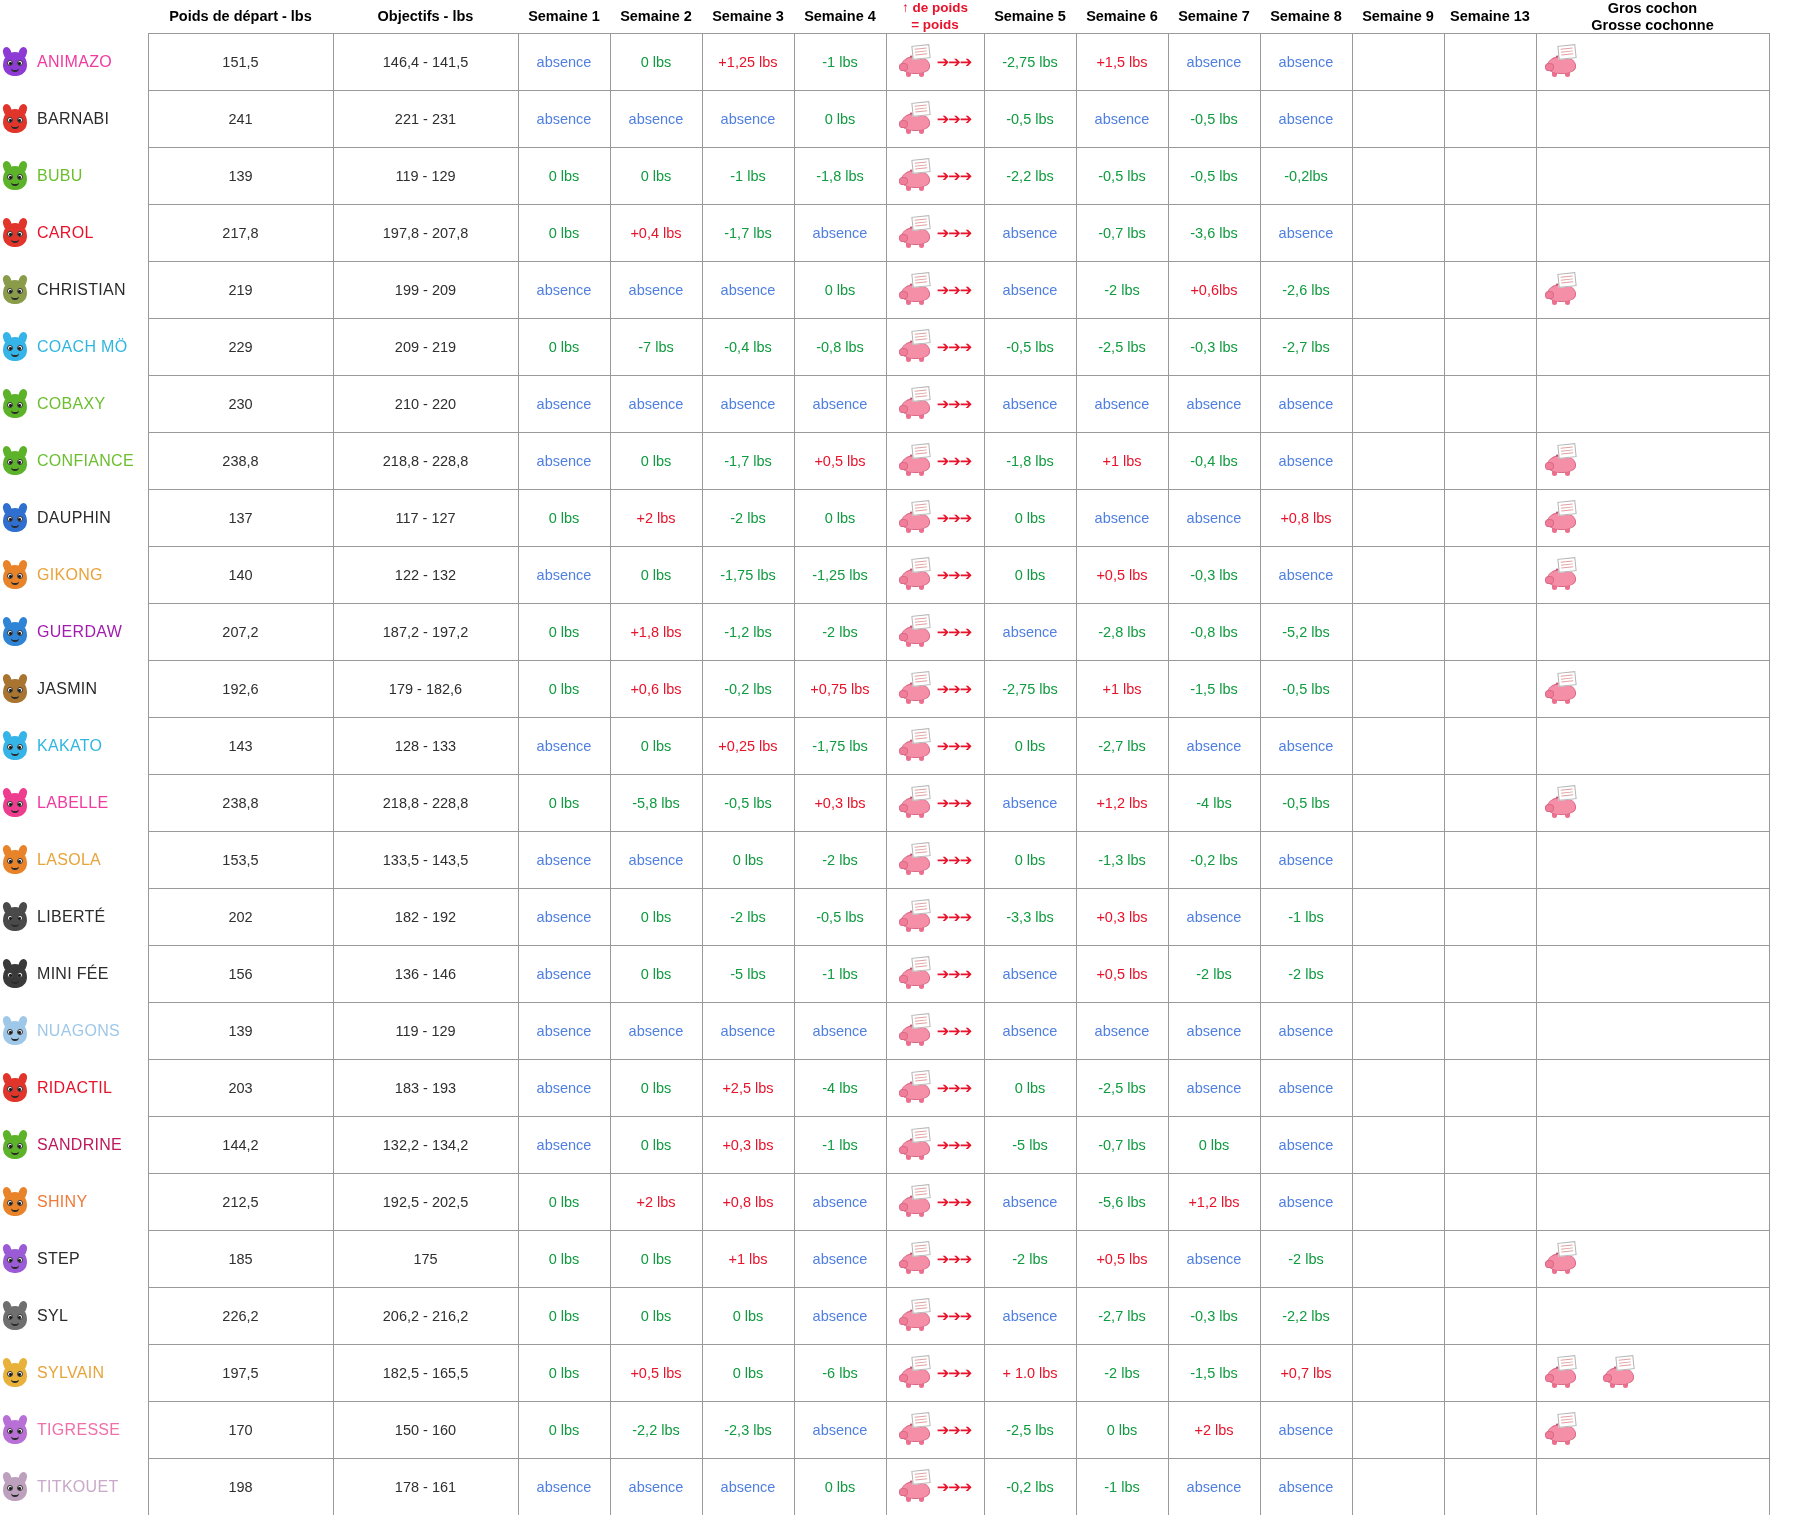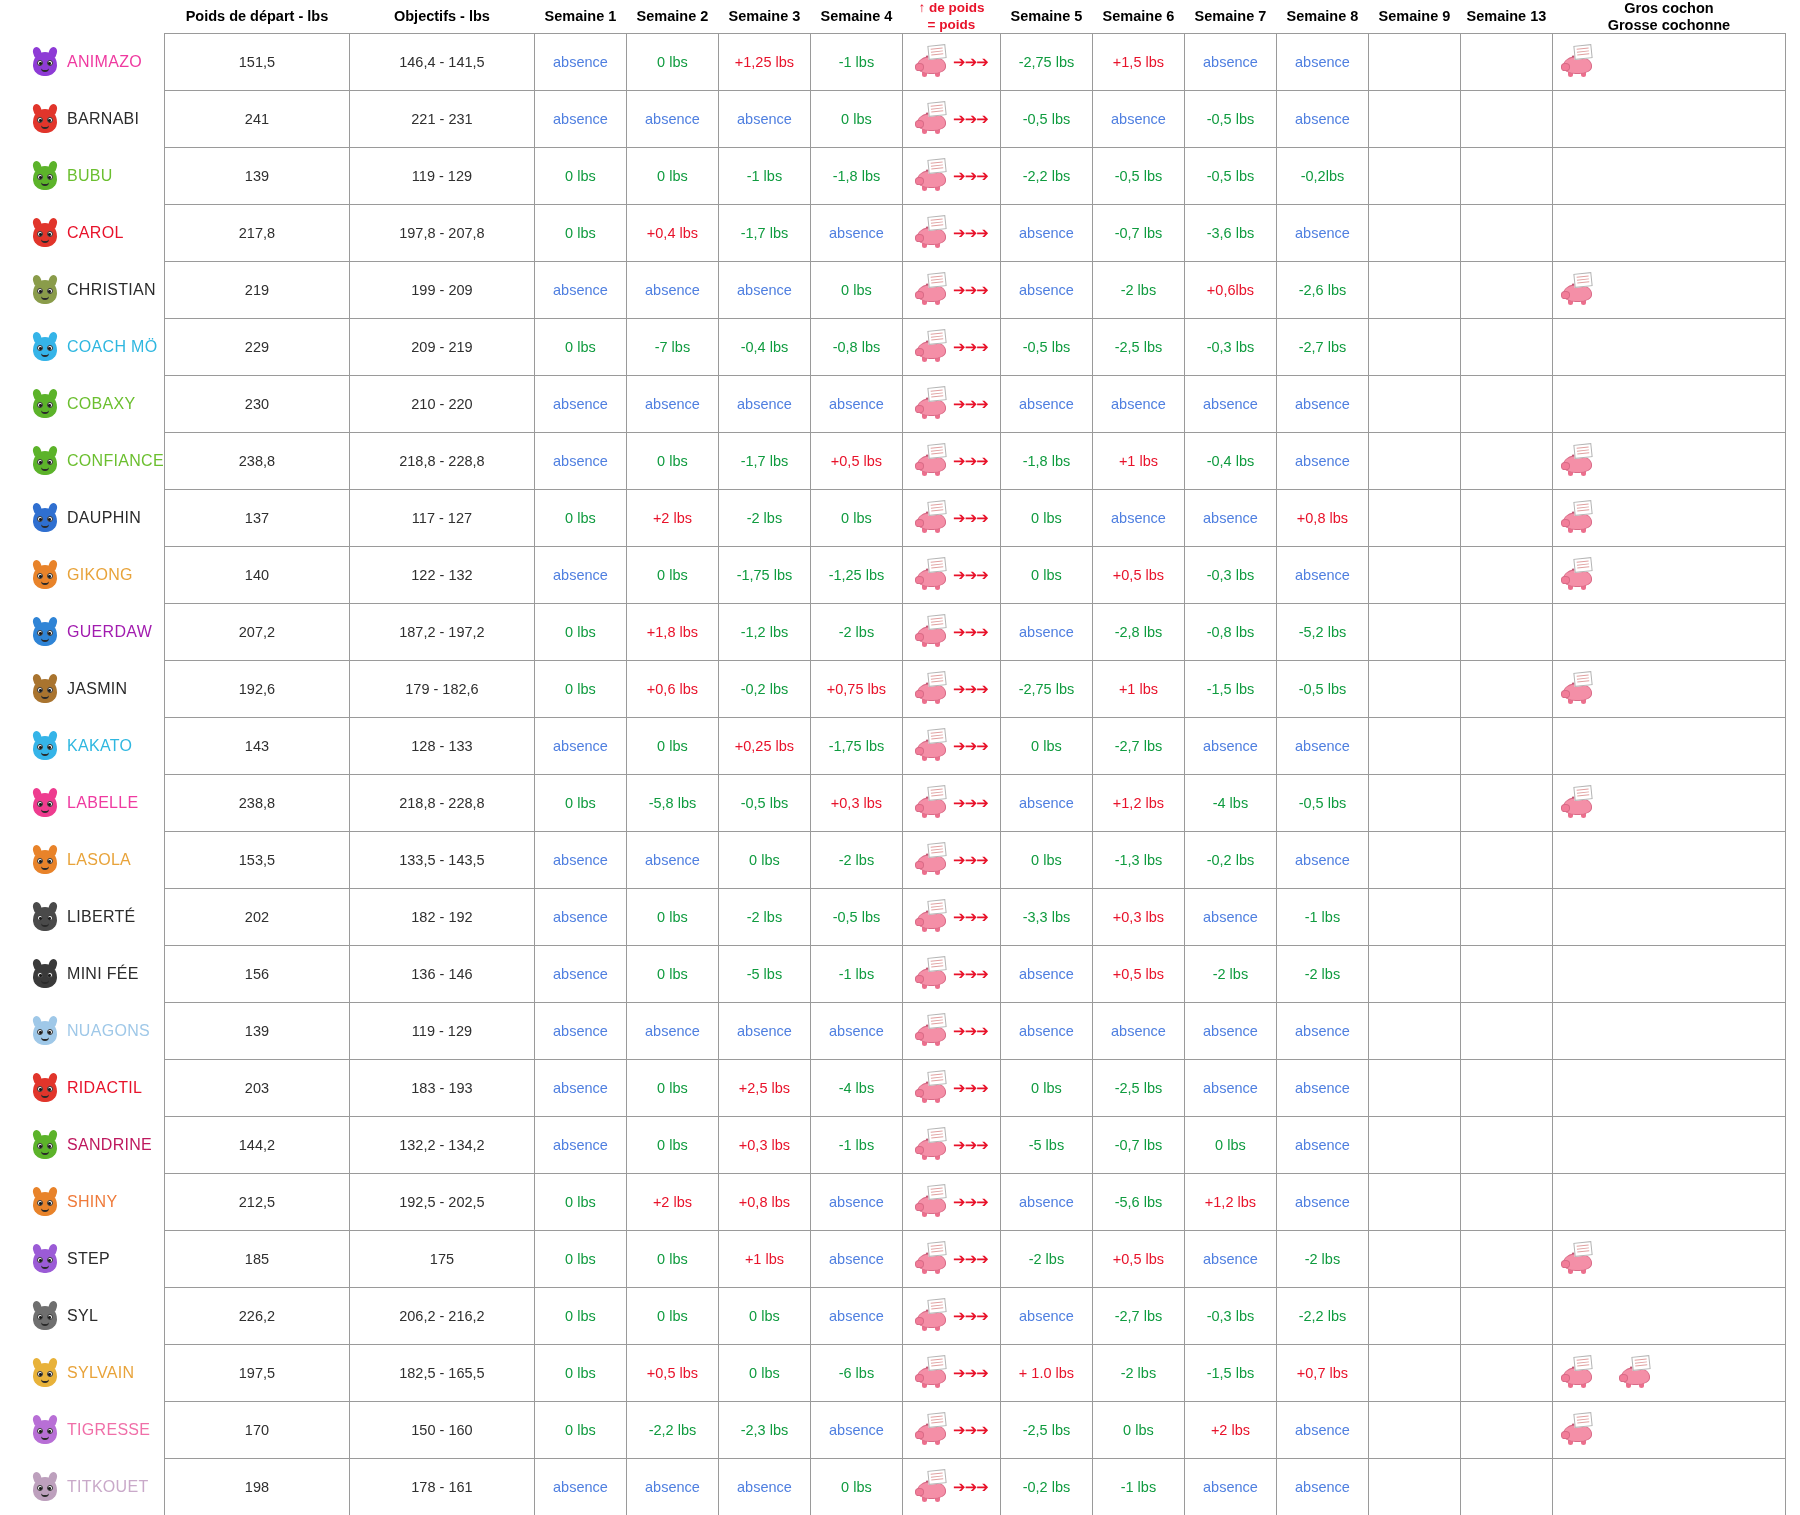--- a/index.html
+++ b/index.html
@@ -11,21 +11,21 @@
   #page {
     width: 1800px;
     height: 1515px;
     position: relative;
     background: #ffffff;
     overflow: hidden;
   }
   table.sheet {
     border-collapse: collapse;
     table-layout: fixed;
-    margin-left: 12px;
+    margin-left: 0;
     margin-top: 0;
   }
   table.sheet td, table.sheet th {
     padding: 0;
     margin: 0;
     vertical-align: middle;
   }
   
   col.c-name   { width: 148px; }
   col.c-start  { width: 185px; }
@@ -53,21 +53,21 @@
   tbody td {
     border: 1px solid #9a9a9a;
     height: 57px;
     font-size: 14.5px;
     text-align: center;
     color: #333;
   }
   tbody td.namecell {
     border: none;
     text-align: center;
-    padding-left: 18px;
+    padding-left: 0;
     white-space: nowrap;
   }
   tbody td.numeric { color: #2f2f2f; font-size: 14.5px; }
   .val-green { color: #0f9b3f; }
   .val-red   { color: #e8122a; }
   .val-blue  { color: #4f7fe0; }
 
   
   .namewrap { display: flex; align-items: center; gap: 7px; }
   .avatar {

